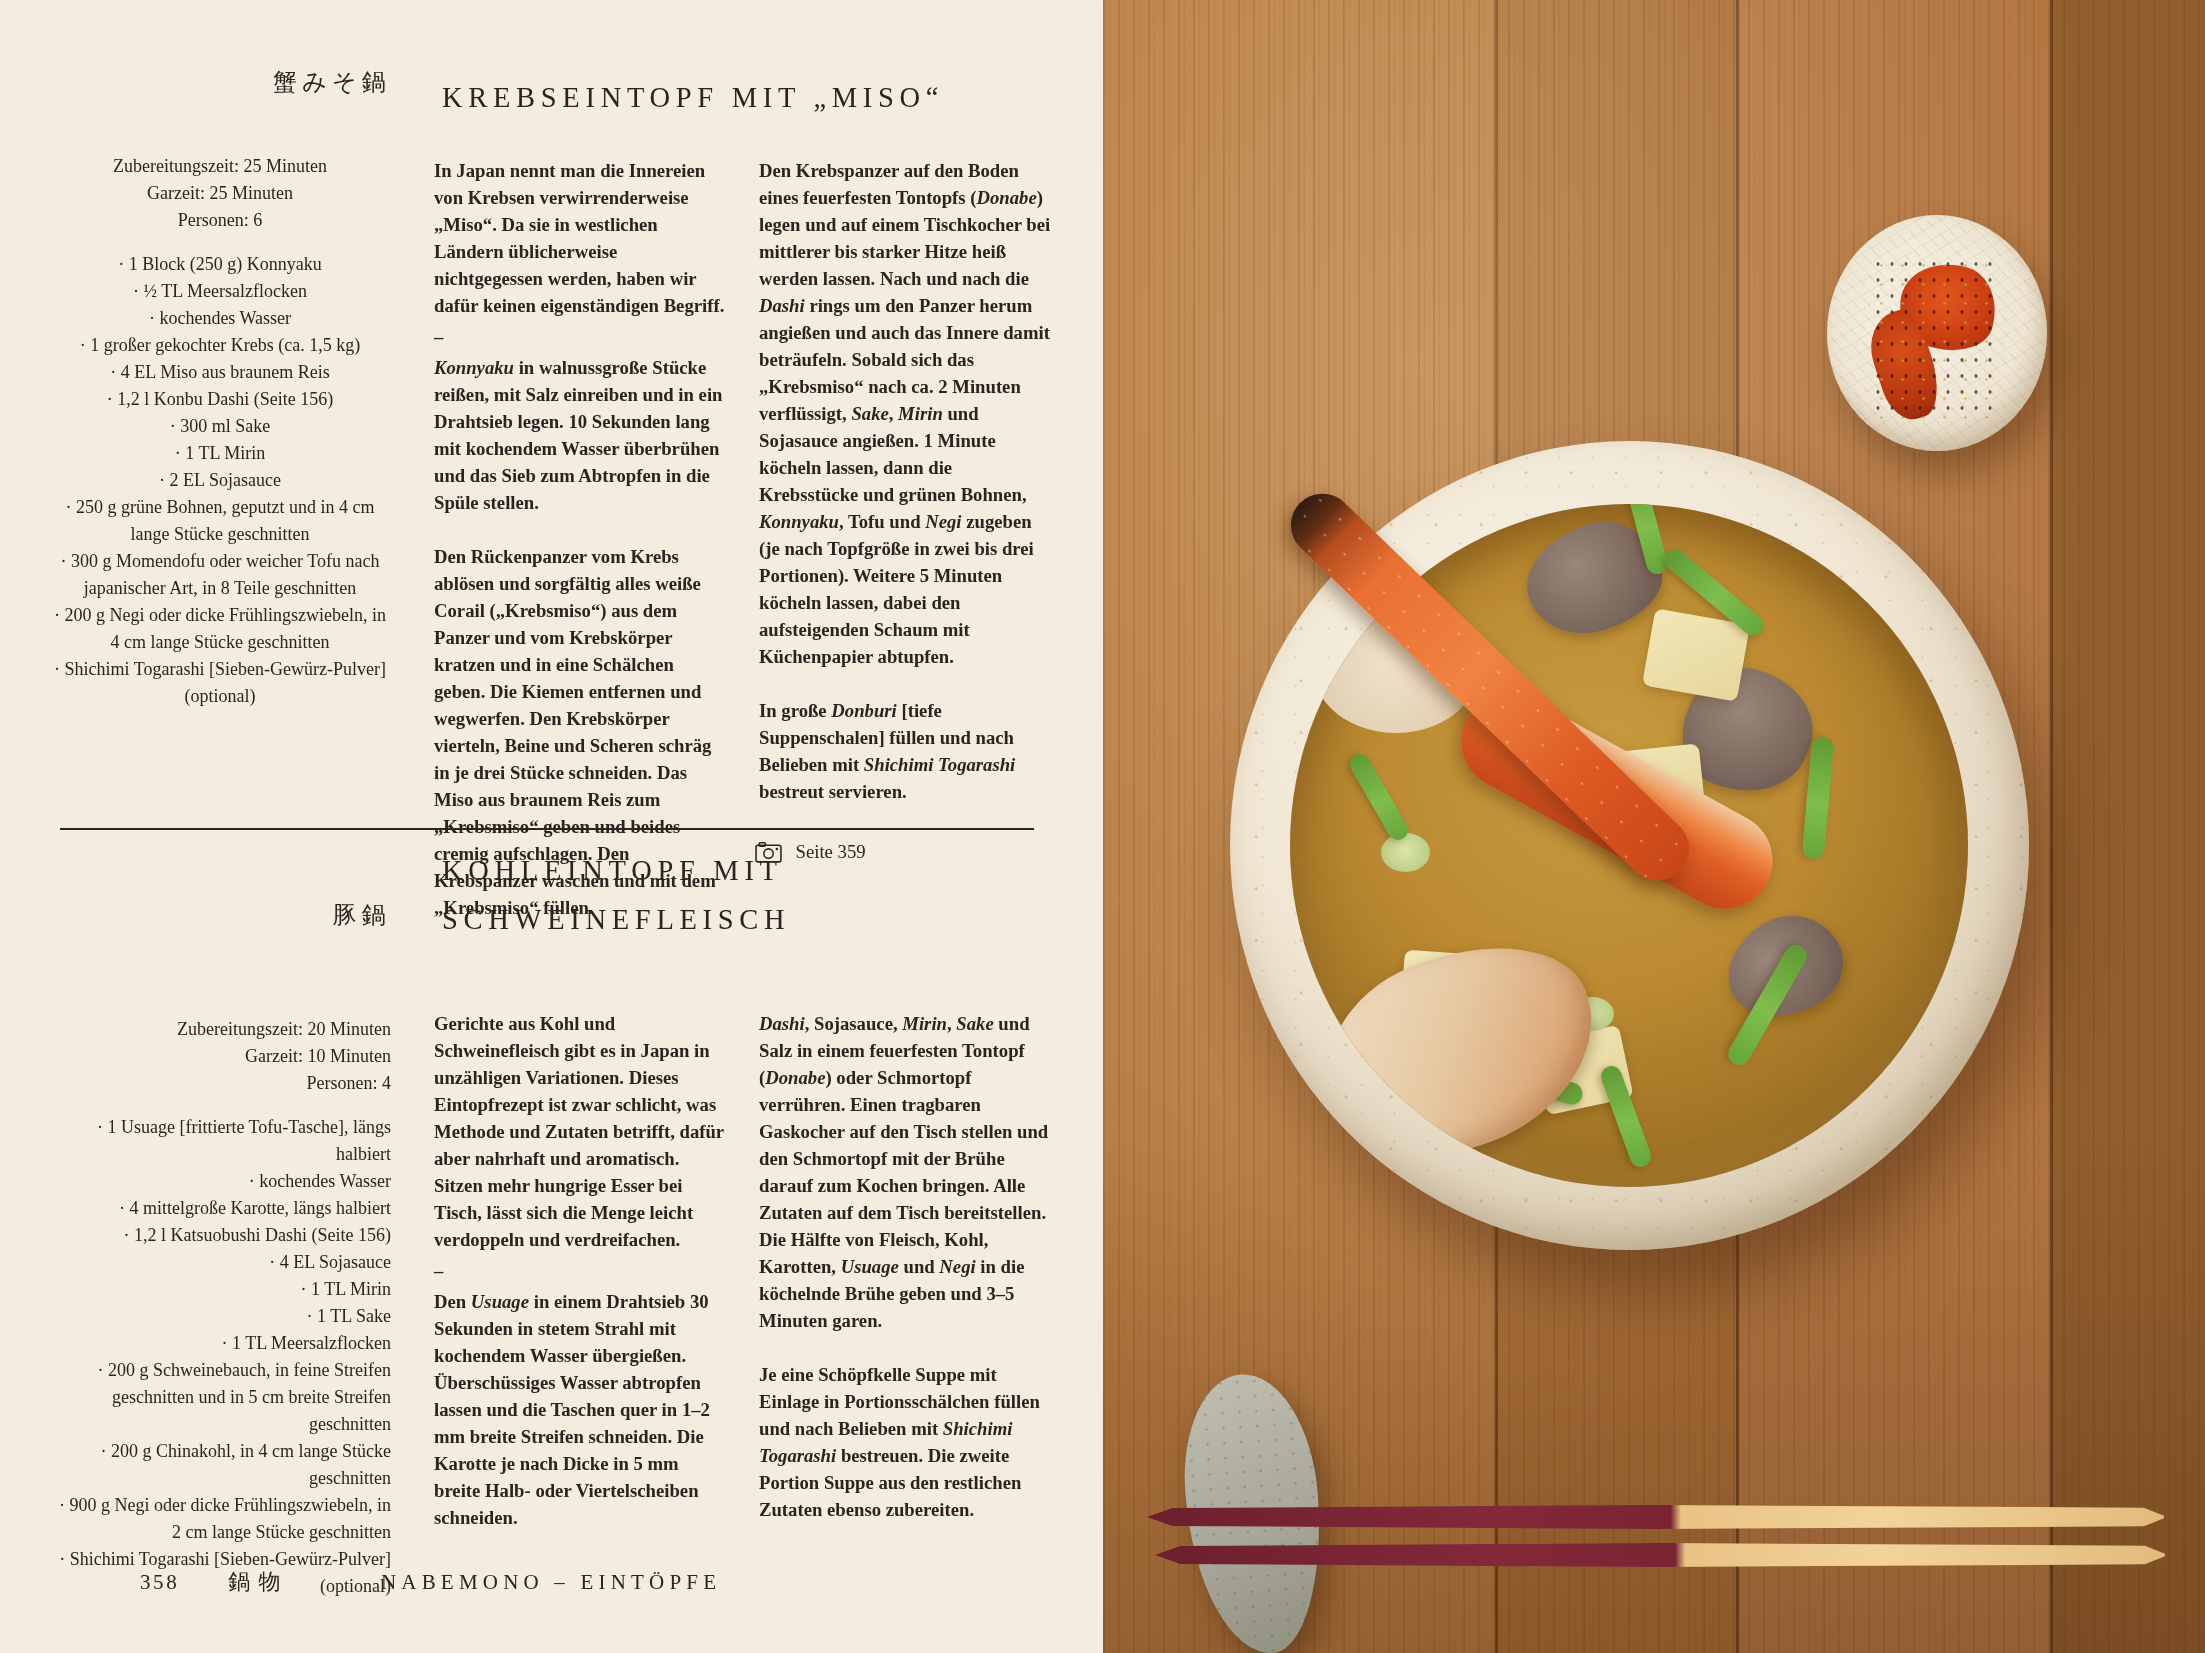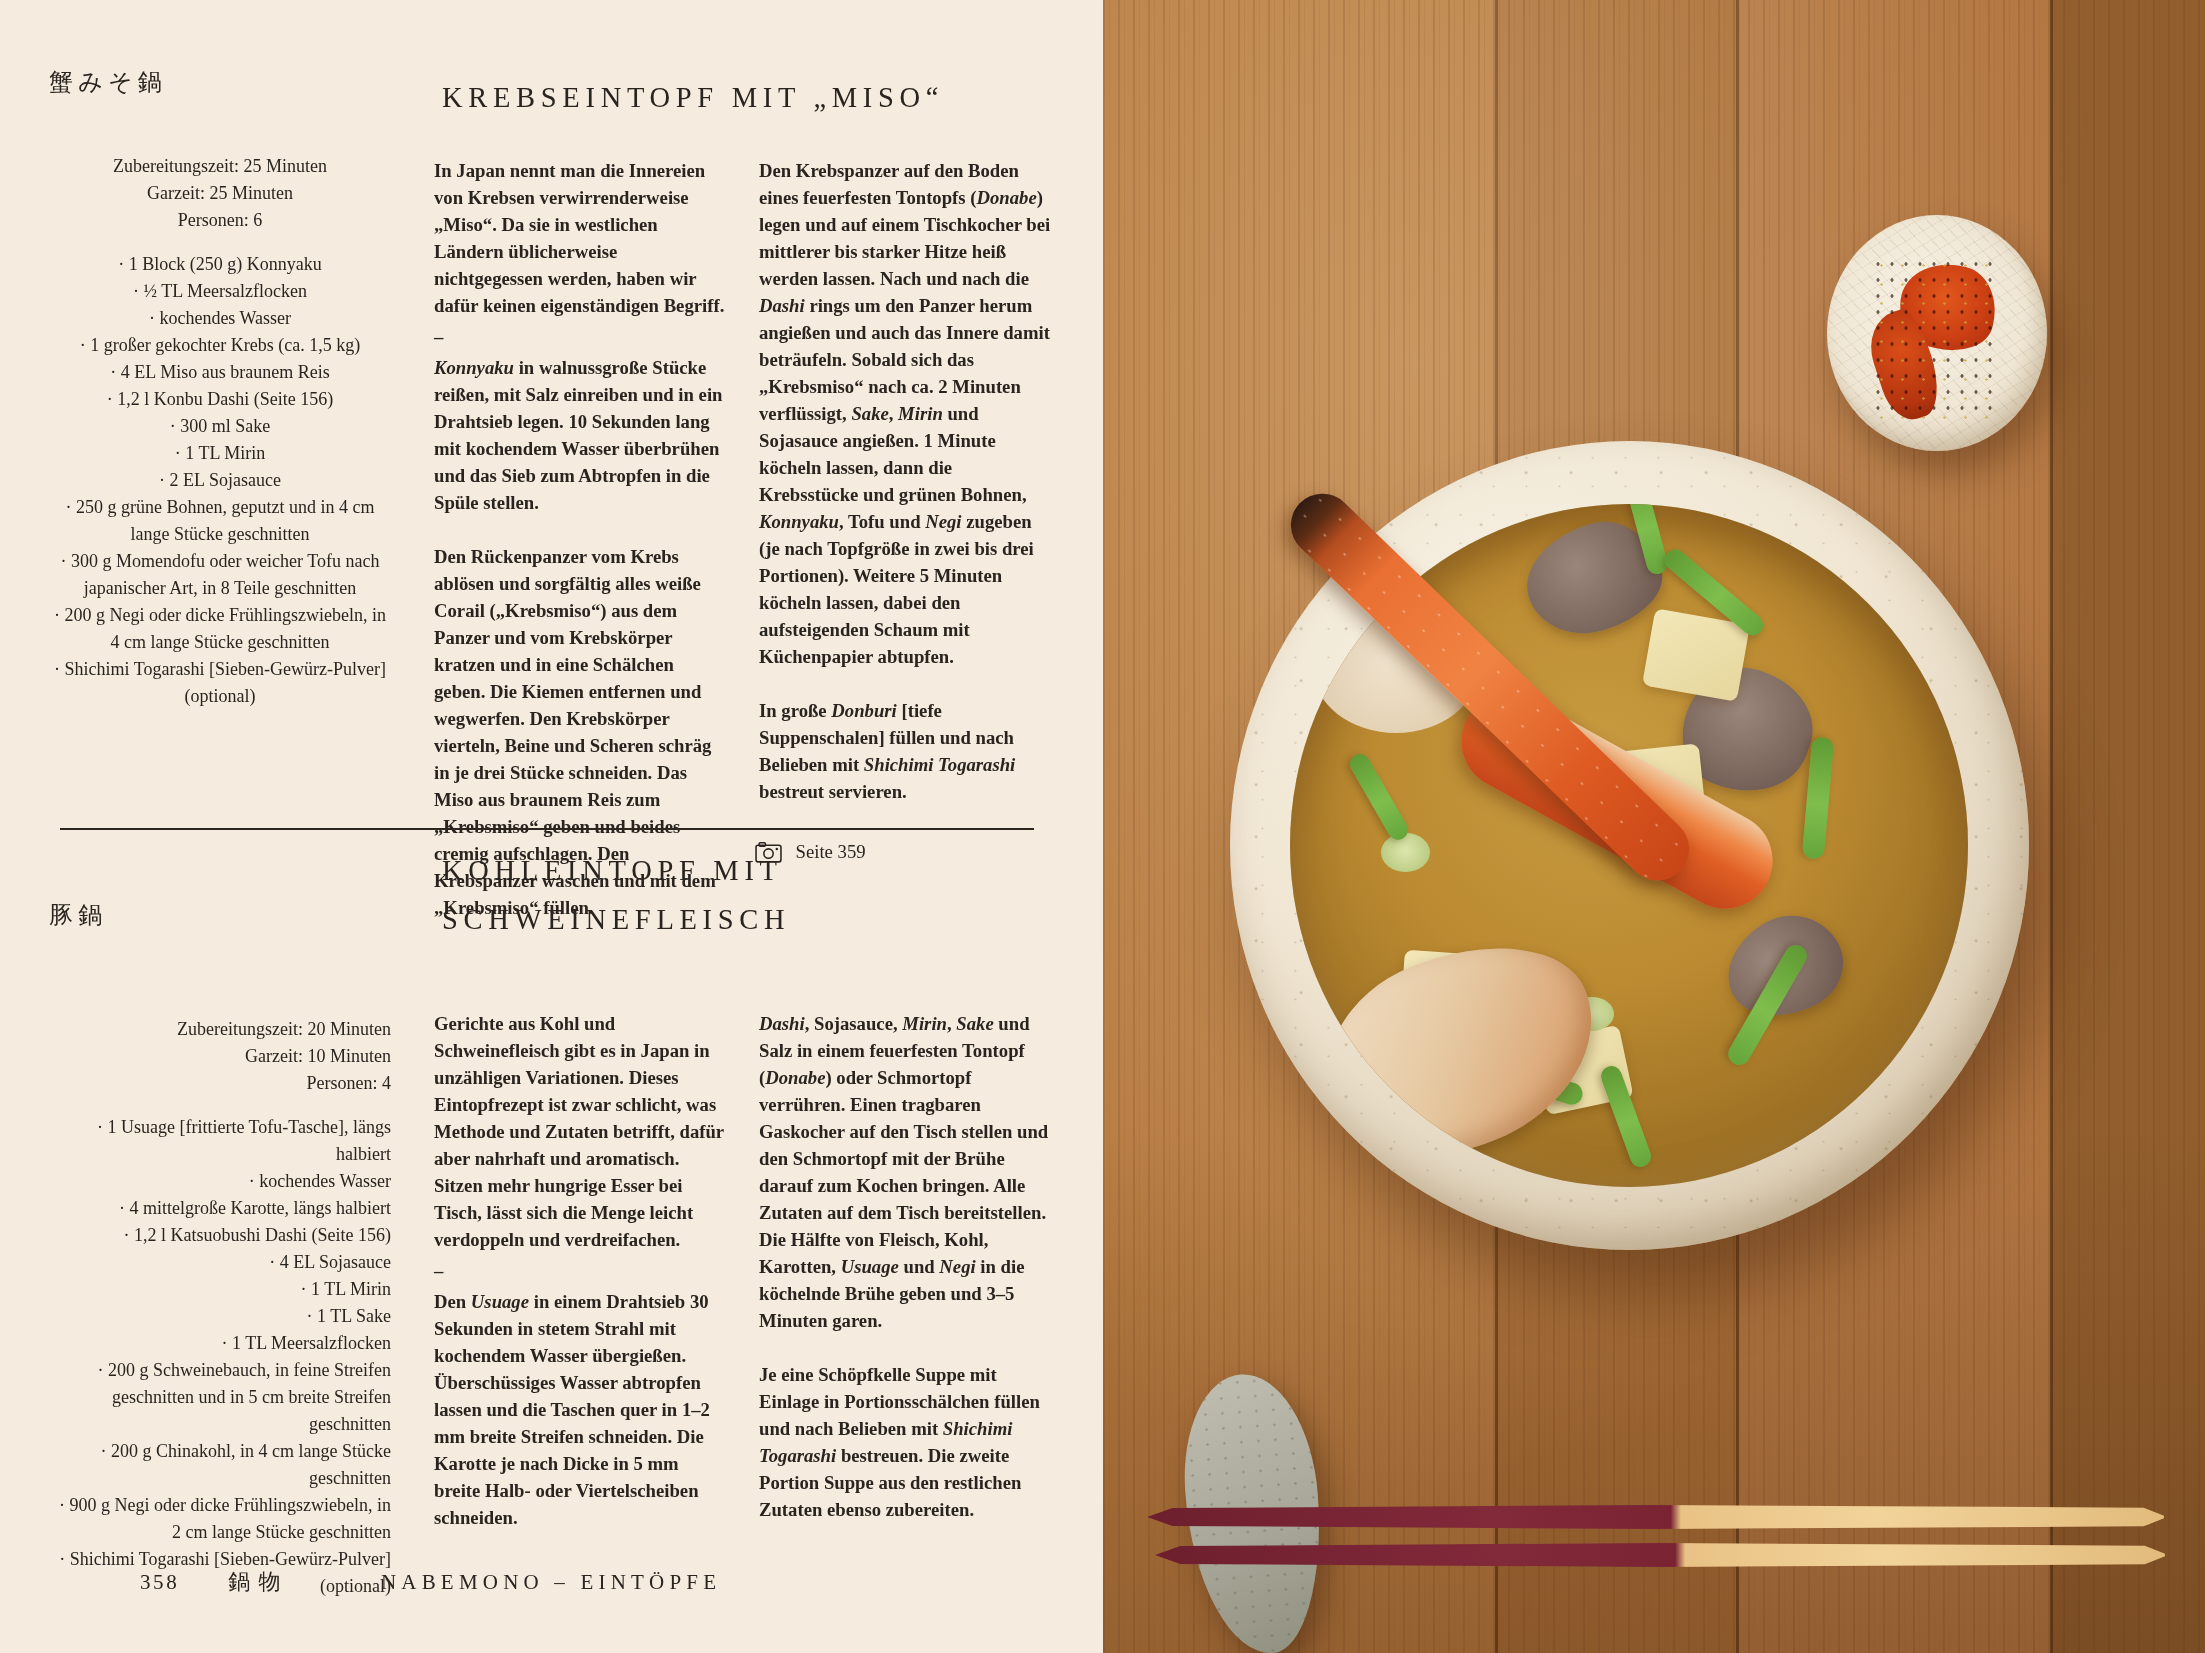--- a/index.html
+++ b/index.html
@@ -1,21 +1,21 @@
 <!DOCTYPE html>
 <html style="font-size:8.3px"><head>
 <meta charset="utf-8">
 <style>
   html,body{margin:0;padding:0;}
   .page{position:relative;width:2205px;height:1654px;background:#f5ecdf;
         font-family:"Liberation Serif","DejaVu Serif",serif;color:#2a2420;overflow:hidden;}
 
   
   .abs{position:absolute;}
-  .jp-title{width:342px;left:49px;text-align:left;font-size:24px;letter-spacing:5.2px;}
+  .jp-title{width:342px;left:49px;text-align:right;font-size:24px;letter-spacing:5.2px;}
   .headline{left:430px;font-size:28.5px;letter-spacing:5.7px;line-height:49px;font-weight:normal;margin:12px;}
   .side{width:342px;left:49px;text-align:center;font-size:18px;line-height:27px;}
   .meta-list{margin-bottom:16.6px;}
   .body-col{width:300px;font-size:18.7px;line-height:27px;text-align:left;}
   .para{margin:4px;font-weight:bold;}
   .para + .para{margin-top:27px;}
   .para.dash{margin-top:0;}
   .para.dash + .para{margin-top:0;}
   .para em{font-style:italic;}
   .camera-row{display:flex;align-items:center;gap:13.5px;margin-top:33px;font-size:18.7px;}

